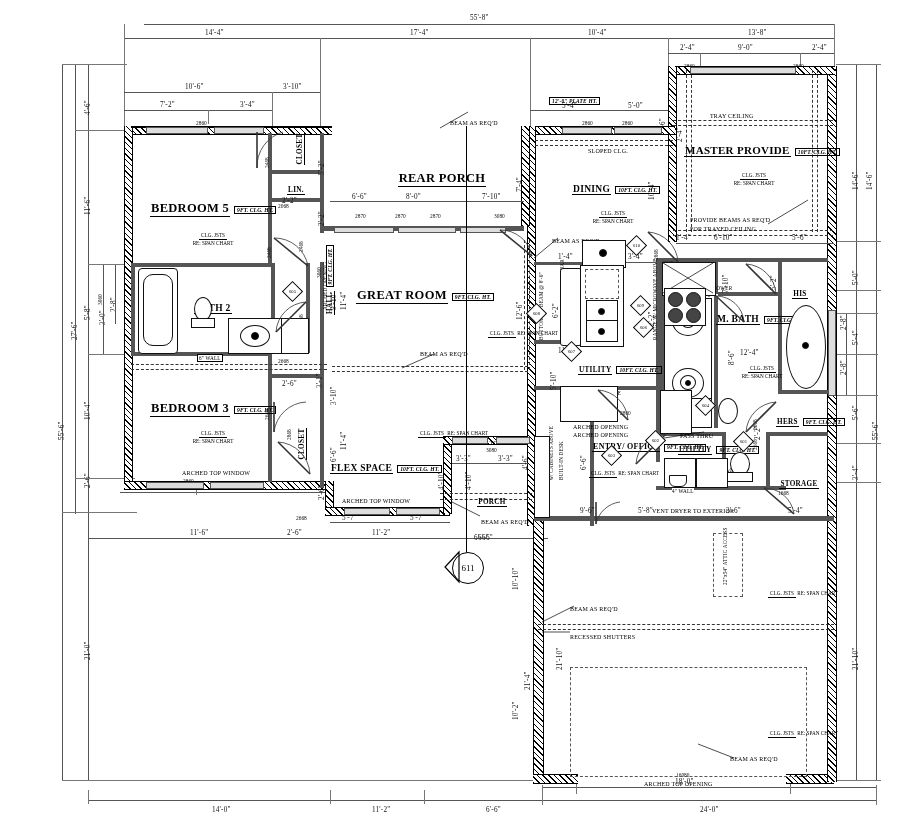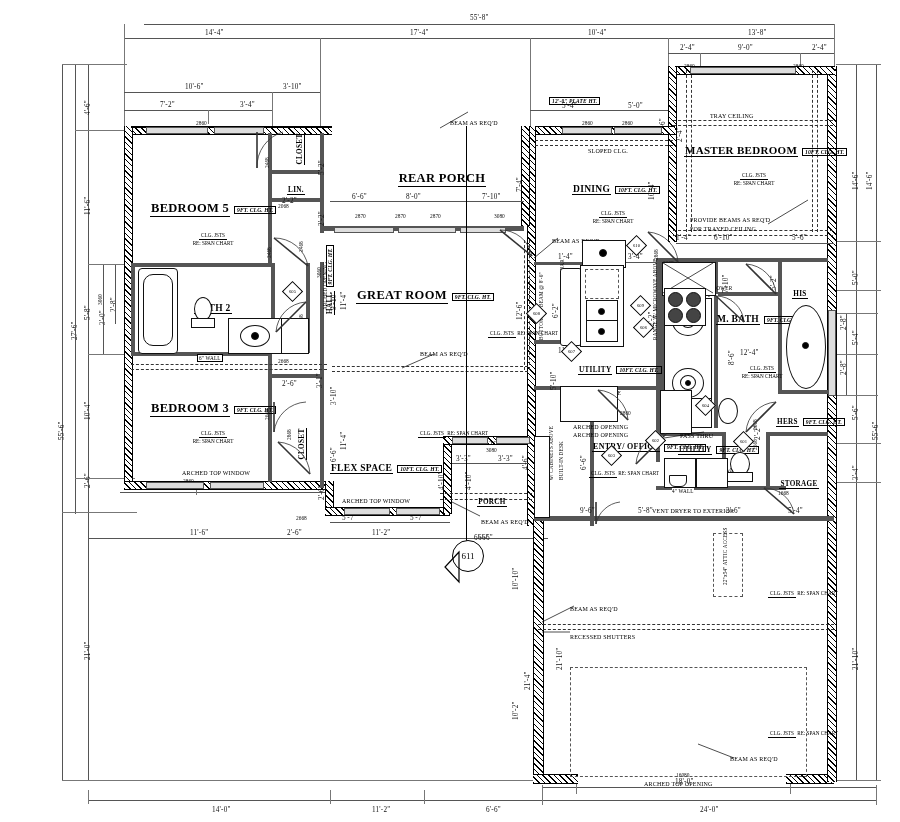--- a/index.html
+++ b/index.html
@@ -366,21 +366,21 @@
     <span class="u">CLG. JSTS</span>
     <span>RE: SPAN CHART</span>
   </div>
 
   <div class="room tiny" style="left:678px;top:438px;width:62px;">
     <span class="nm">UTILITY</span>
     <span class="clg">9FT. CLG. HT.</span>
   </div>
 
   <div class="room" style="left:684px;top:140px;width:140px;">
-    <span class="nm" style="font-size:11px;">MASTER BEDROOM</span>
+    <span class="nm" style="font-size:11px;">MASTER PROVIDE</span>
     <span class="clg">10FT. CLG. HT.</span>
   </div>
   <div class="jst" style="left:718px;top:172px;width:72px;">
     <span class="u">CLG. JSTS</span><br>
     <span>RE: SPAN CHART</span>
   </div>
 
   <div class="room small" style="left:716px;top:308px;width:78px;">
     <span class="nm">M. BATH</span>
     <span class="clg">9FT. CLG. HT.</span>
@@ -694,21 +694,21 @@
       <span>602</span>
     </div>
   <div class="diam" style="left:736px;top:434px;">
       <span>601</span>
     </div>
   <div class="diam" style="left:604px;top:448px;">
       <span>603</span>
     </div>
 
   <div class="abs" style="left:466px;top:126px;width:1px;height:430px;background:#000;"></div>
-  <div class="circmark" style="left:452px;top:540px;">
+  <div class="circmark" style="left:452px;top:552px;">
     <span>611</span>
   </div>
   <svg class="abs" style="left:443px;top:548px;width:18px;height:38px;">
     <polygon points="16,4 2,19 16,34" fill="none" stroke="#000" stroke-width="1.2"></polygon>
   </svg>
 
   <svg class="abs" style="left:410px;top:108px;width:60px;height:22px;">
     <line x1="58" y1="4" x2="30" y2="20" stroke="#000" stroke-width="0.7"></line>
   </svg>
   <svg class="abs" style="left:396px;top:352px;width:40px;height:20px;">

